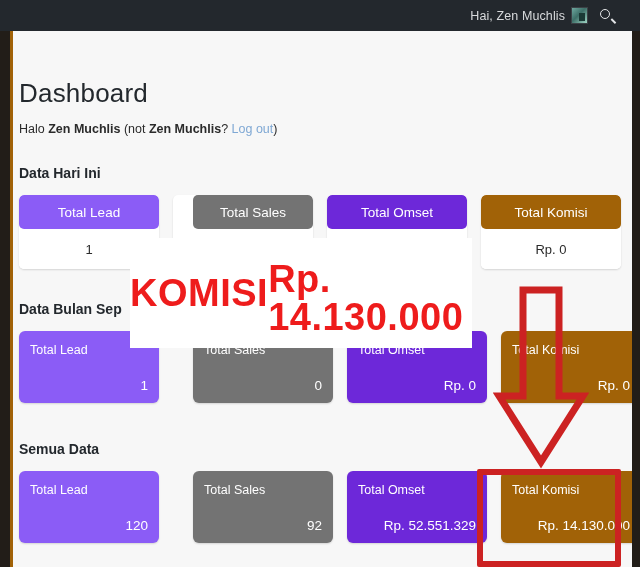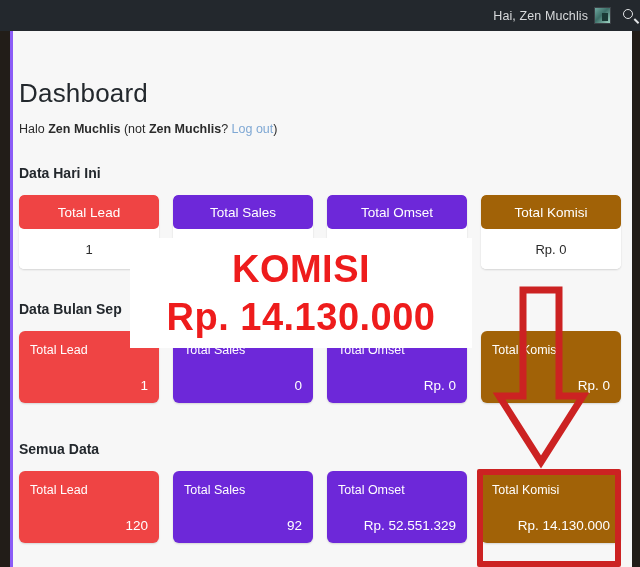--- a/index.html
+++ b/index.html
@@ -15,21 +15,21 @@
   
   #adminbar {
     position: absolute;
     top: 0; left: 0;
     width: 640px;
     height: 31px;
     background: #23282d;
     display: flex;
     align-items: center;
     justify-content: flex-end;
-    padding-right: 2px;
+    padding-right: 25px;
   }
   #adminbar .greeting {
     color: #d8dadc;
     font-size: 12.5px;
     letter-spacing: .1px;
     white-space: nowrap;
   }
   #adminbar .avatar {
     width: 17px; height: 17px;
     margin-left: 6px;
@@ -74,21 +74,21 @@
     width: 640px;
     height: 536px;
     background: #221d18;
   }
   #page {
     position: absolute;
     top: 0; left: 10px;
     width: 622px;
     height: 536px;
     background: #f7f7f7;
-    border-left: 3px solid #8b5cf6;
+    border-left: 3px solid #a16207;
     overflow: hidden;
   }
 
   
   #content { position: absolute; top: 0; left: 0; width: 619px; height: 536px; }
 
   .page-title {
     position: absolute;
     left: 6px; top: 47px;
     font-size: 26px;
@@ -155,35 +155,35 @@
     font-size: 12.5px;
   }
   .card.solid .value {
     position: absolute;
     right: 11px; bottom: 10px;
     color: #fff;
     font-size: 13.5px;
   }
 
   
-  .c-orange { background: #ef4444; }
-  .c-green  { background: #6d28d9; }
+  .c-orange { background: #8b5cf6; }
+  .c-green  { background: #737373; margin-left: 20px; }
   .c-blue   { background: #6d28d9; }
   .c-lime   { background: #a16207; }
 
   
   #anno { position: absolute; top: 31px; left: 0; width: 640px; height: 536px; pointer-events: none; }
 
   #overlay-box {
     position: absolute;
     left: 130px; top: 207px;
     width: 342px; height: 110px;
     background: #ffffff;
     display: flex;
-    flex-direction: column;
+    flex-direction: row;
     align-items: center;
     justify-content: center;
   }
   #overlay-box .ov1 {
     color: #ee1c1c;
     font-size: 38px;
     font-weight: bold;
     letter-spacing: .5px;
     line-height: 1;
   }

